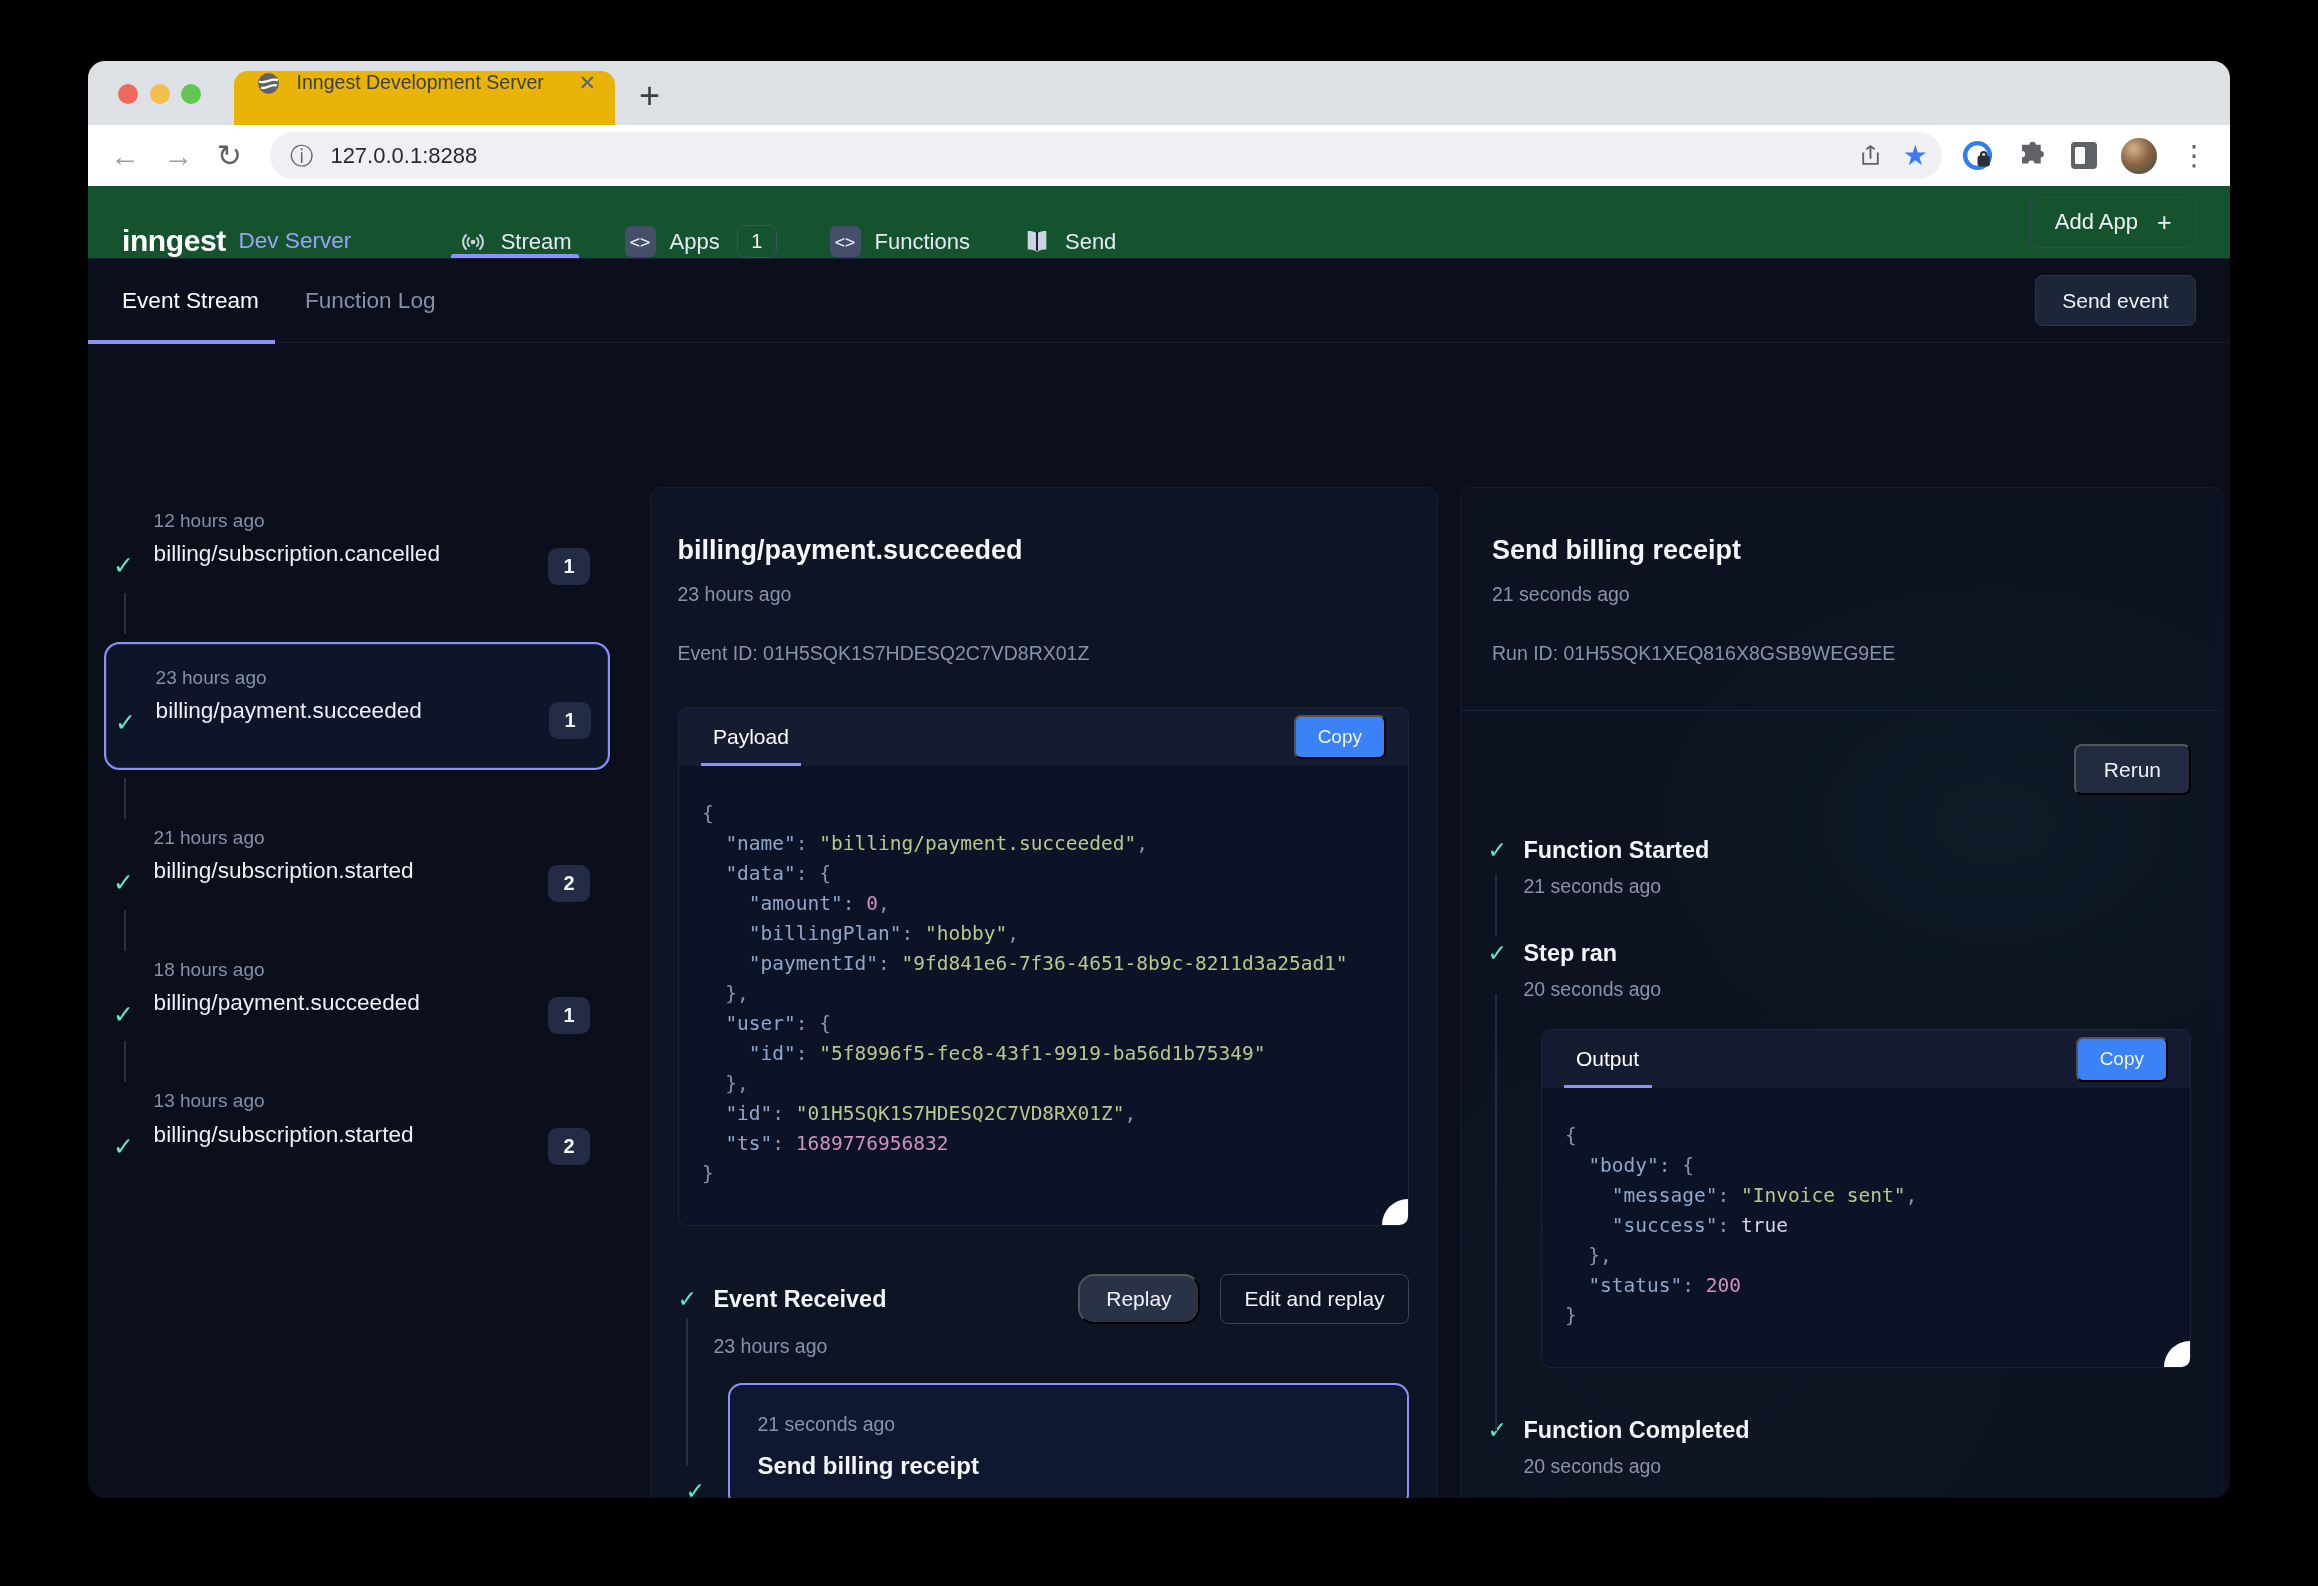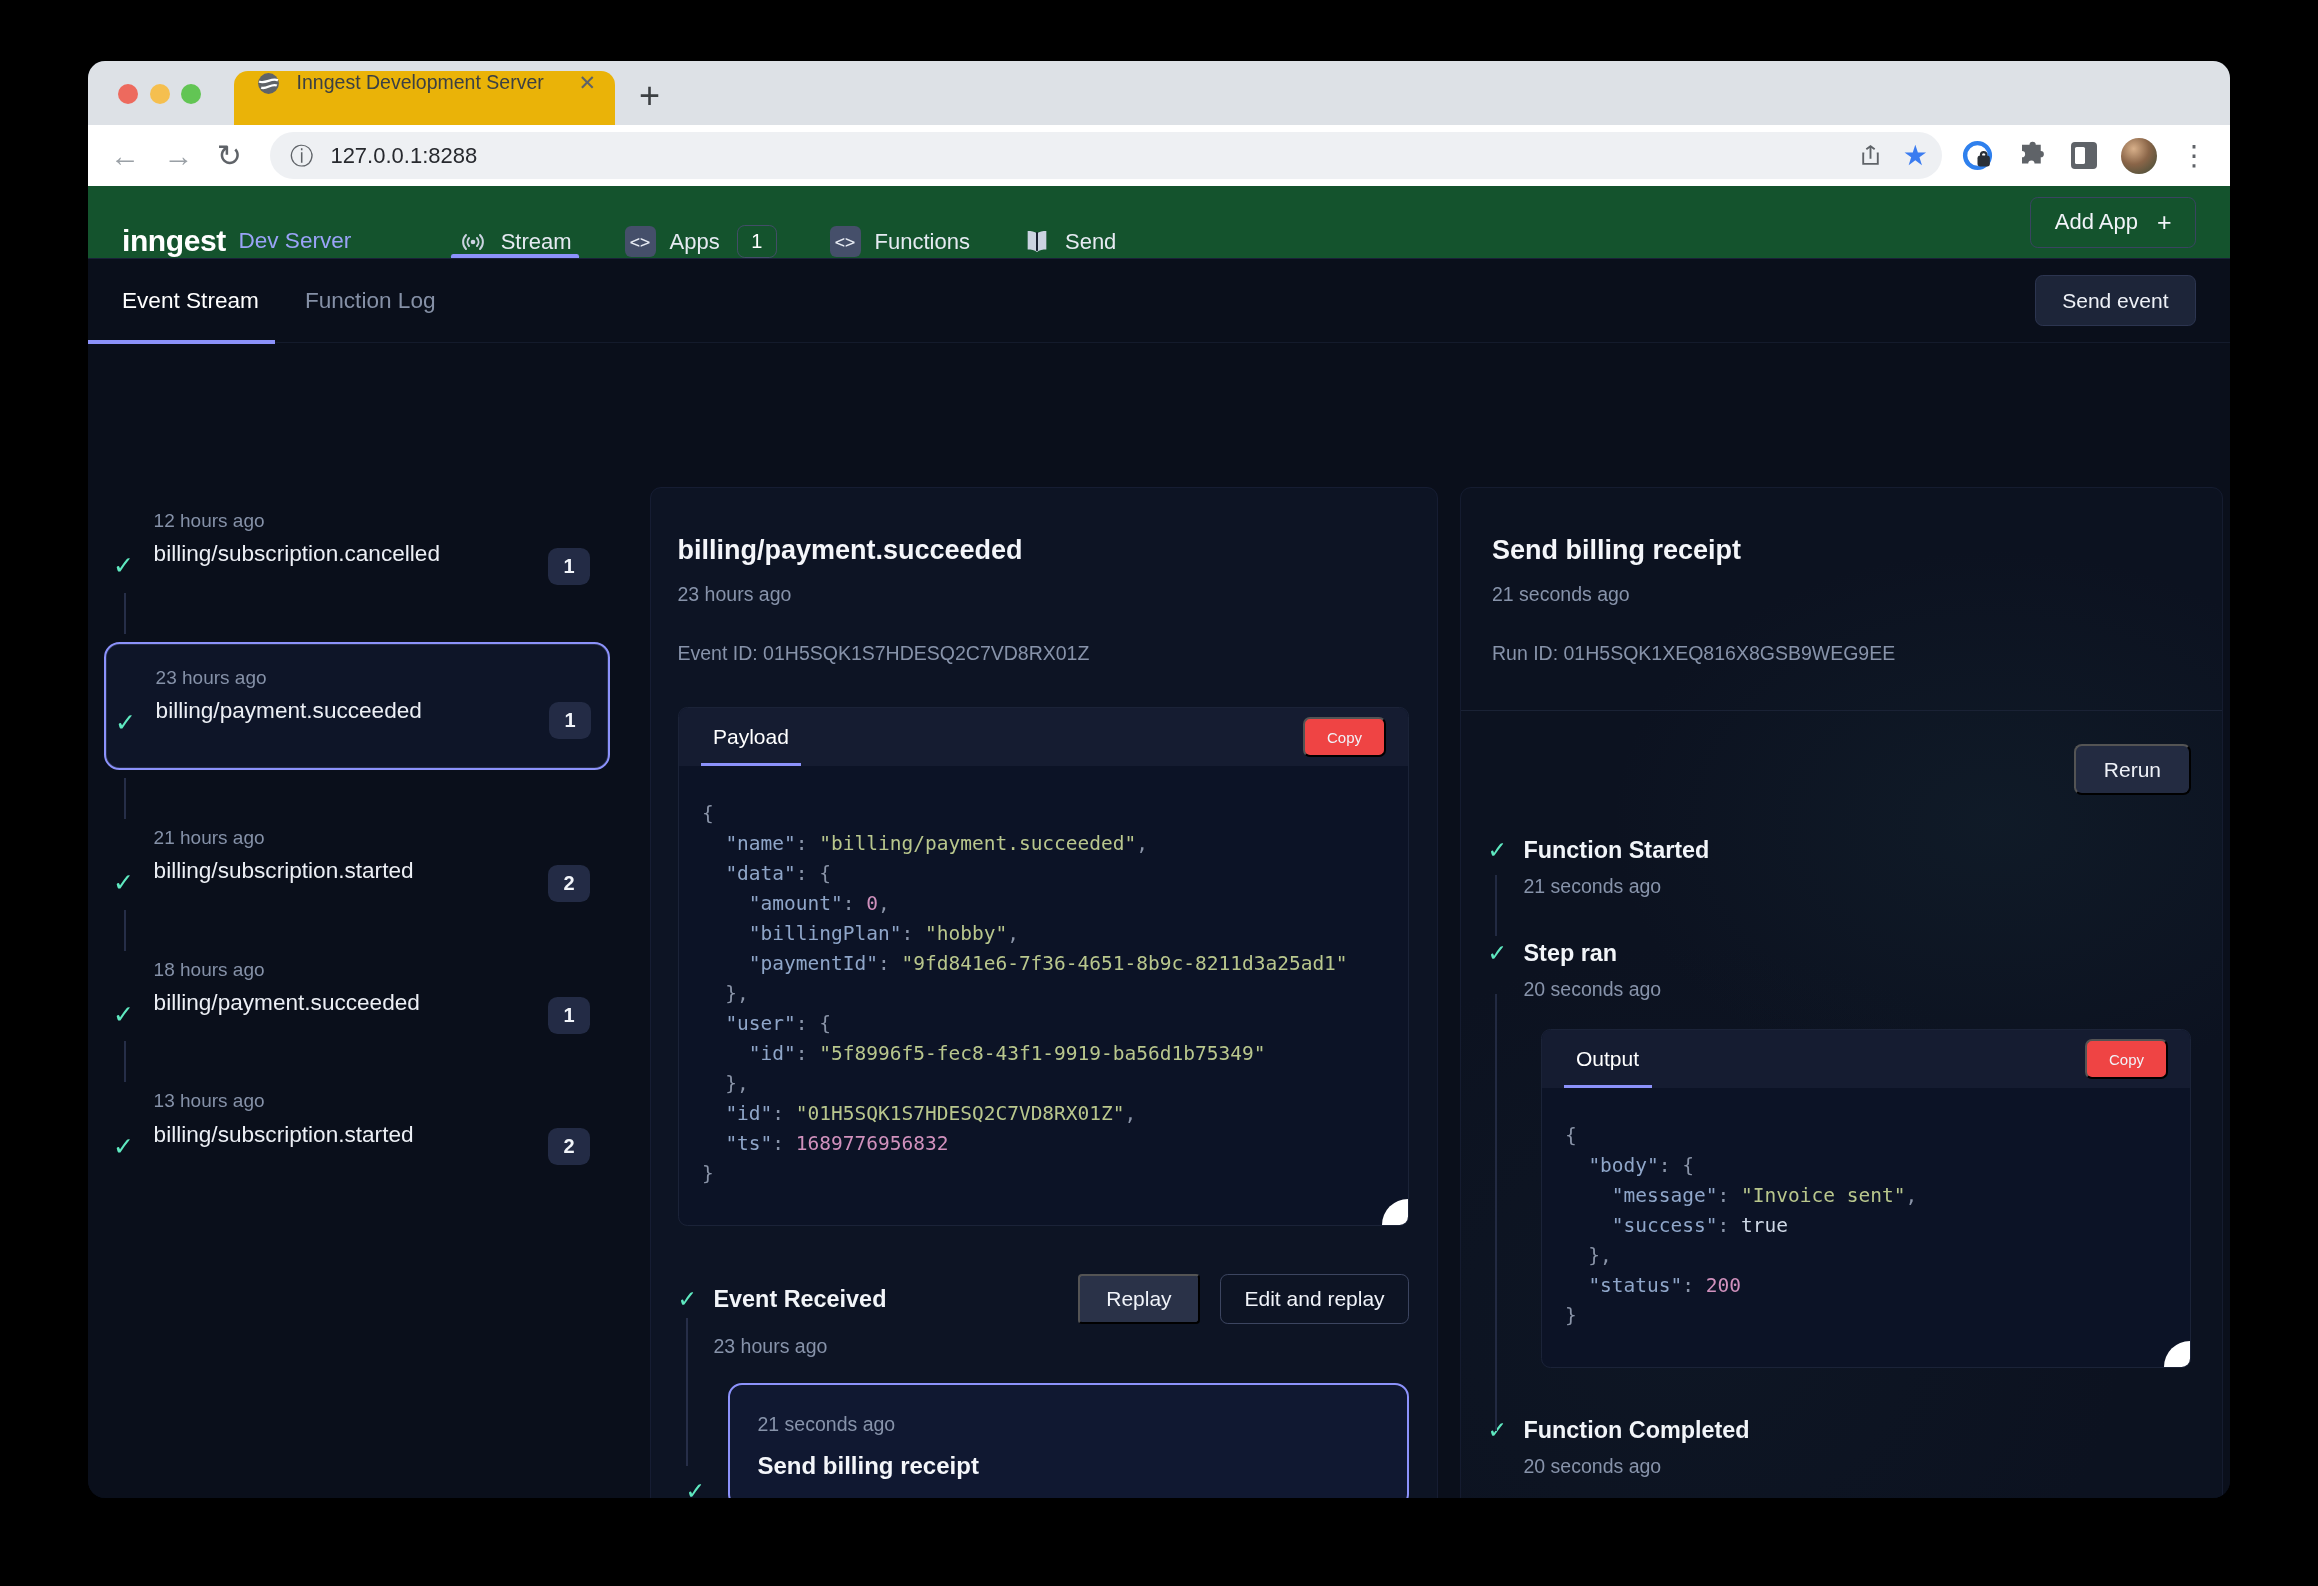--- a/index.html
+++ b/index.html
@@ -98,38 +98,38 @@
   .p-meta { font-size:19.5px; color:#8793aa; }
   .mt22 { margin-top:17px; } .mt46 { margin-top:36px; }
 
   
   .code-card { margin-top:42px; border-radius:9.4px; overflow:hidden; border:0.8px solid #1b2338;
                background:#0c1326; }
   .cc-head { height:58px; background:#151c31; display:flex; align-items:center; padding:0 22px; }
   .cc-tab { position:relative; height:58px; display:flex; align-items:center; padding:0 12.5px;
             font-size:21px; color:#fff; }
   .cc-tab::after { content:""; position:absolute; left:0; right:0; bottom:0; height:3.1px; background:#8c92fb; }
-  .copy-btn { margin-left:auto; background:#ef4444; border-radius:7px; padding:9.4px 22px;
-              font-size:15px; color:#f0f3f8; }
+  .copy-btn { margin-left:auto; background:#3b82f6; border-radius:7px; padding:9.4px 22px;
+              font-size:19px; color:#f0f3f8; }
   .cc-body { position:relative; padding:33px 23.4px 36px 23.4px; font-family:"DejaVu Sans Mono", monospace;
              font-size:19.5px; line-height:30px; }
   .cl { white-space:pre; }
   .tok-p { color:#8a94a8; } .tok-k { color:#8fa6c9; } .tok-s { color:#b9c78d; }
   .tok-n { color:#d191bd; } .tok-b { color:#cfd8e6; }
   .dogear { position:absolute; right:0; bottom:0; width:26.5px; height:26.5px; background:#fff;
             border-top-left-radius:100%; }
 
   
   .mid-timeline { position:relative; margin-top:48px; }
   .tl-row { display:flex; align-items:center; }
   .tl-check { font-size:23.4px; color:#5fe9c0; width:36px; }
   .tl-label { font-size:23.4px; font-weight:700; color:#f2f5f9; }
   .tl-time { font-size:19.5px; color:#8793aa; margin:11px 0 0 36px; }
   .tl-btns { margin-left:auto; display:flex; gap:20px; }
-  .btn-solid { background:#2a3248; border-radius:4px; padding:11px 26.5px; font-size:21px; color:#f0f3f9; }
+  .btn-solid { background:#2a3248; border-radius:16px; padding:11px 26.5px; font-size:21px; color:#f0f3f9; }
   .btn-outline { background:transparent; border:0.8px solid #3c4560; border-radius:7.8px;
                  padding:11px 23.4px; font-size:21px; color:#f0f3f9; }
   .mid-vline { position:absolute; left:8.6px; top:44px; width:2.3px; height:148px; background:#262e48; }
 
   .run-card { position:relative; margin:25px 0 0 50px; border:2.3px solid #8c92fb; border-radius:14px;
               background:#101831; padding:28px 28px 26.5px 28px; }
   .run-check-outer { position:absolute; left:-44px; top:92px; font-size:23.4px; color:#5fe9c0; }
   .run-time { font-size:19.5px; color:#8793aa; }
   .run-title { font-size:24px; font-weight:600; color:#f4f6fa; margin-top:15.6px; }
 

